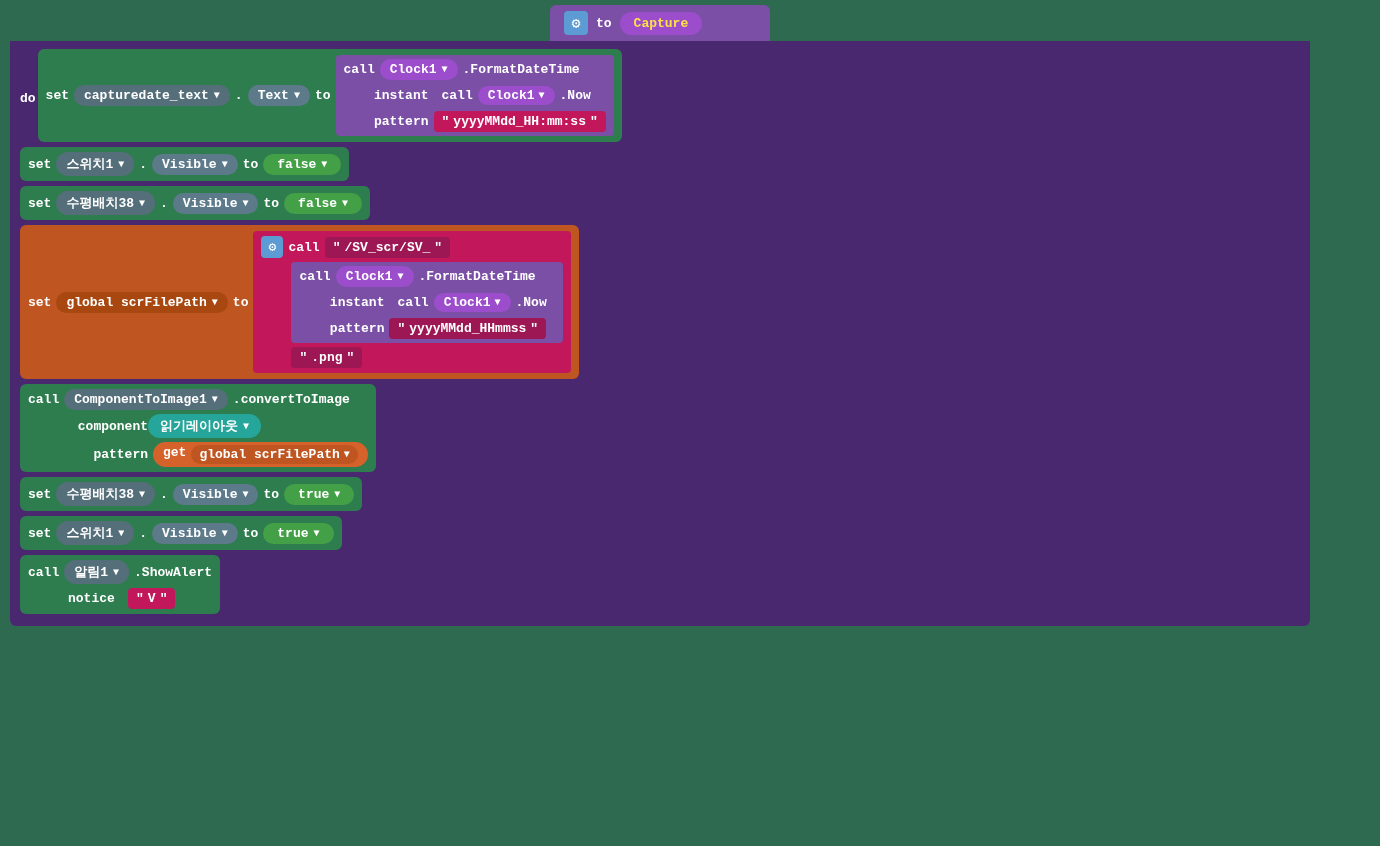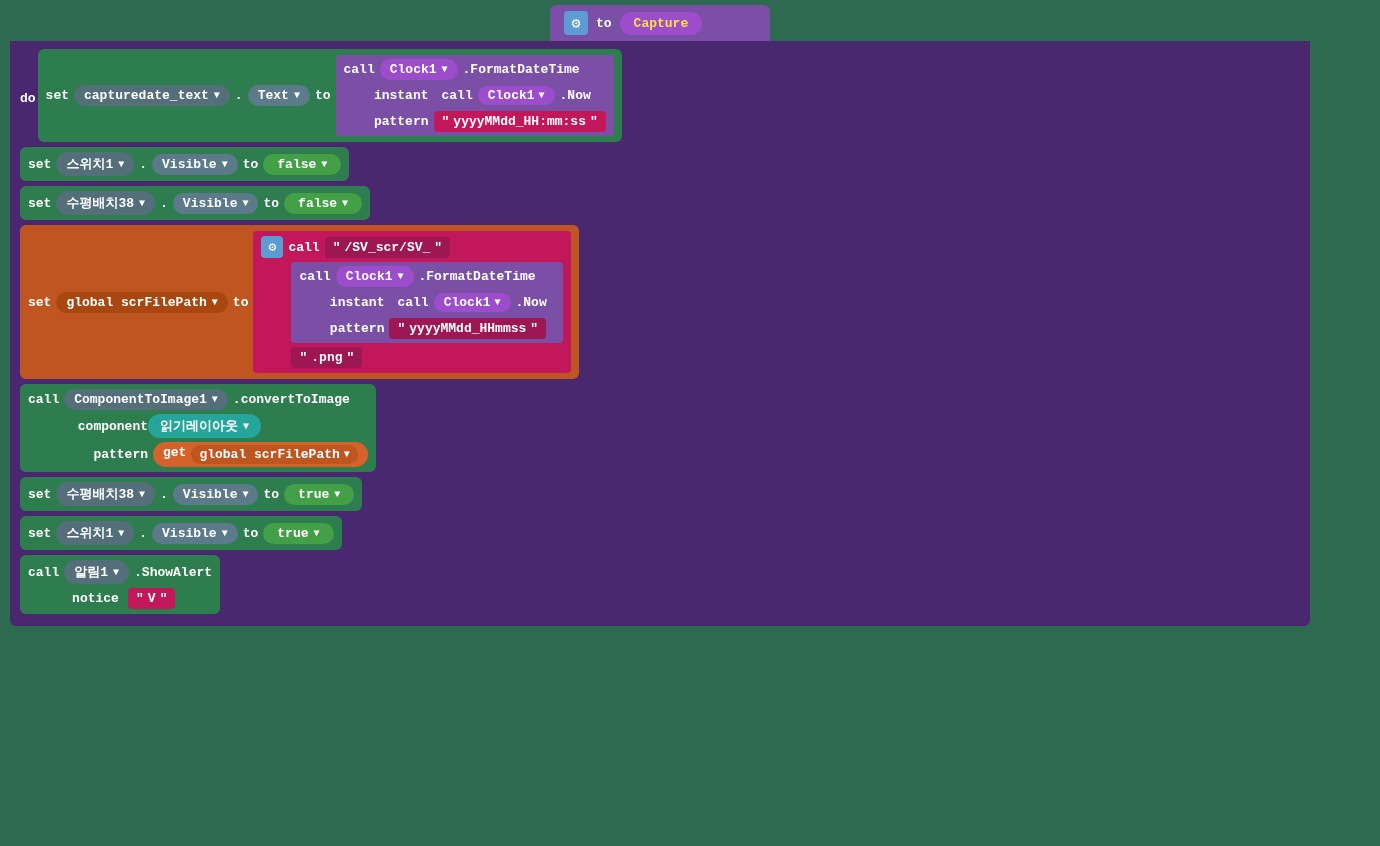--- a/index.html
+++ b/index.html
@@ -286,21 +286,21 @@
               <div style="display:flex; align-items:center; gap:5px;">
                 <span class="wt">call</span>
                 <div style="background-color:#546e7a; border-radius:14px; padding:3px 10px; color:white; font-size:13px; font-weight:bold; display:inline-flex; align-items:center; gap:5px;">
                   <span>알림1</span>
                   <span style="font-size:10px;">▼</span>
                 </div>
                 <span class="wt">.ShowAlert</span>
               </div>
 
               <div style="display:flex; align-items:center; gap:5px; padding-left:40px;">
-                <span class="wt" style="min-width:55px; text-align:center;">notice</span>
+                <span class="wt" style="min-width:55px; text-align:left;">notice</span>
                 <div style="background-color:#c2185b; border-radius:4px; padding:3px 8px; color:white; font-size:13px; font-weight:bold; display:inline-flex; align-items:center; gap:4px;">
                   <span>"</span>
                   <span>V</span>
                   <span>"</span>
                 </div>
               </div>
             </div>
           </div>
 
         </div>

